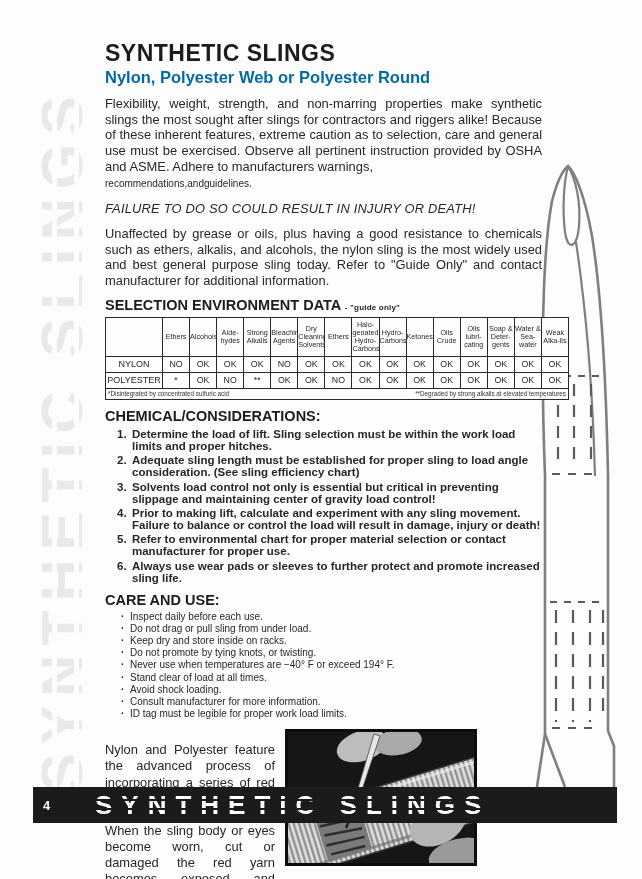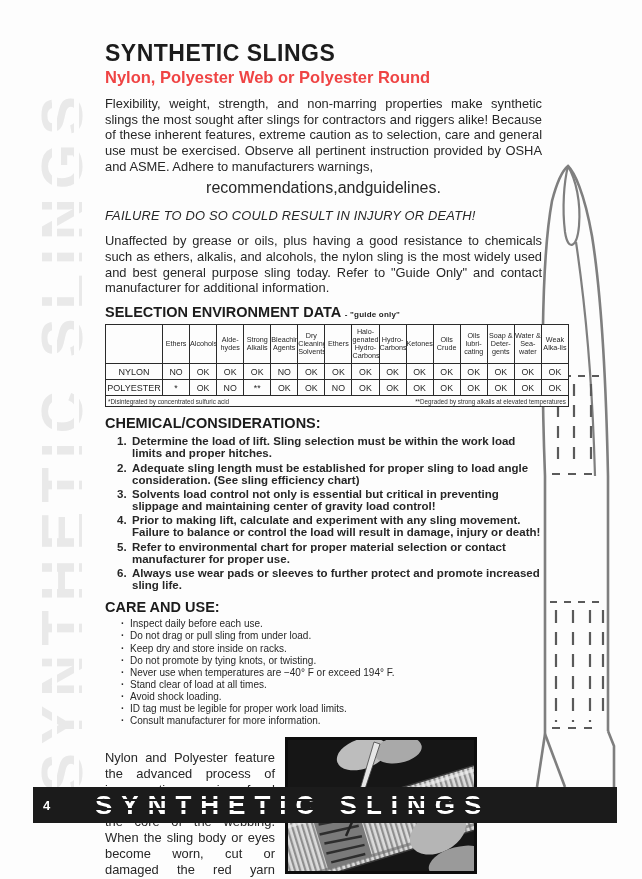--- a/index.html
+++ b/index.html
@@ -22,23 +22,23 @@
       linear-gradient(180deg, transparent 0 32px, #fdfdfd 32px 37px,
                       transparent 37px 54px, #fdfdfd 54px 59px, transparent 59px);
   }
 
   
   .sling-svg{position:absolute; left:518px; top:146px; z-index:1;}
 
   
   .content{position:absolute; left:105px; top:40px; width:437px; z-index:2;}
   h1.title{font-size:23px; font-weight:800; letter-spacing:.5px; color:#1c1c1c; margin:0 0 1px 0;}
-  h2.subtitle{font-size:16.5px; font-weight:800; color:#ef4444; margin:0 0 9px 0;}
+  h2.subtitle{font-size:16.5px; font-weight:800; color:#0369a1; margin:0 0 9px 0;}
   p.body{font-size:12.9px; line-height:1.22; text-align:justify; margin:0 0 3px 0;}
-  .spread-line{display:flex; justify-content:center; font-size:16px; line-height:1.22;}
+  .spread-line{display:flex; justify-content:flex-start; font-size:10px; line-height:1.22;}
   p.warning{font-size:12.9px; font-style:italic; margin:11px 0 10px 0; letter-spacing:.2px;}
   .section-head{font-size:14.5px; font-weight:800; color:#1c1c1c; margin:8px 0 4px 0;}
   .section-head .small-note{font-size:8px; font-weight:600; letter-spacing:.2px;}
 
   
   table.chem{
     border-collapse:collapse; table-layout:fixed; width:464px;
     background:#fdfdfd; border:1.5px solid #2a2a2a; margin:2px 0 6px 0;
   }
   table.chem th, table.chem td{border:1px solid #2a2a2a; padding:0; text-align:center; overflow:hidden;}
@@ -226,22 +226,22 @@
 
     <div class="section-head">CARE AND USE:</div>
     <ul class="care">
       <li>Inspect daily before each use.</li>
       <li>Do not drag or pull sling from under load.</li>
       <li>Keep dry and store inside on racks.</li>
       <li>Do not promote by tying knots, or twisting.</li>
       <li>Never use when temperatures are −40° F or exceed 194° F.</li>
       <li>Stand clear of load at all times.</li>
       <li>Avoid shock loading.</li>
+      <li>Consult manufacturer for more information.</li>
       <li>ID tag must be legible for proper work load limits.</li>
-      <li>Consult manufacturer for more information.</li>
     </ul>
 
     <div class="bottom-block">
       <p class="yarn-para">Nylon and Polyester feature the advanced process of incorporating a series of red warning markers woven into the core of the webbing.  When the sling body or eyes become worn, cut or damaged the red yarn becomes exposed and affords the user the opportunity to remove the sling from service.</p>
       <div class="photo-frame">
         <svg width="186" height="131" viewBox="0 0 186 131">
           <defs>
             <pattern id="weave" width="5" height="5" patternUnits="userSpaceOnUse">
               <rect width="5" height="5" fill="#dcdcdc"></rect>
               <rect width="2.2" height="5" fill="#8f8f8f"></rect>

